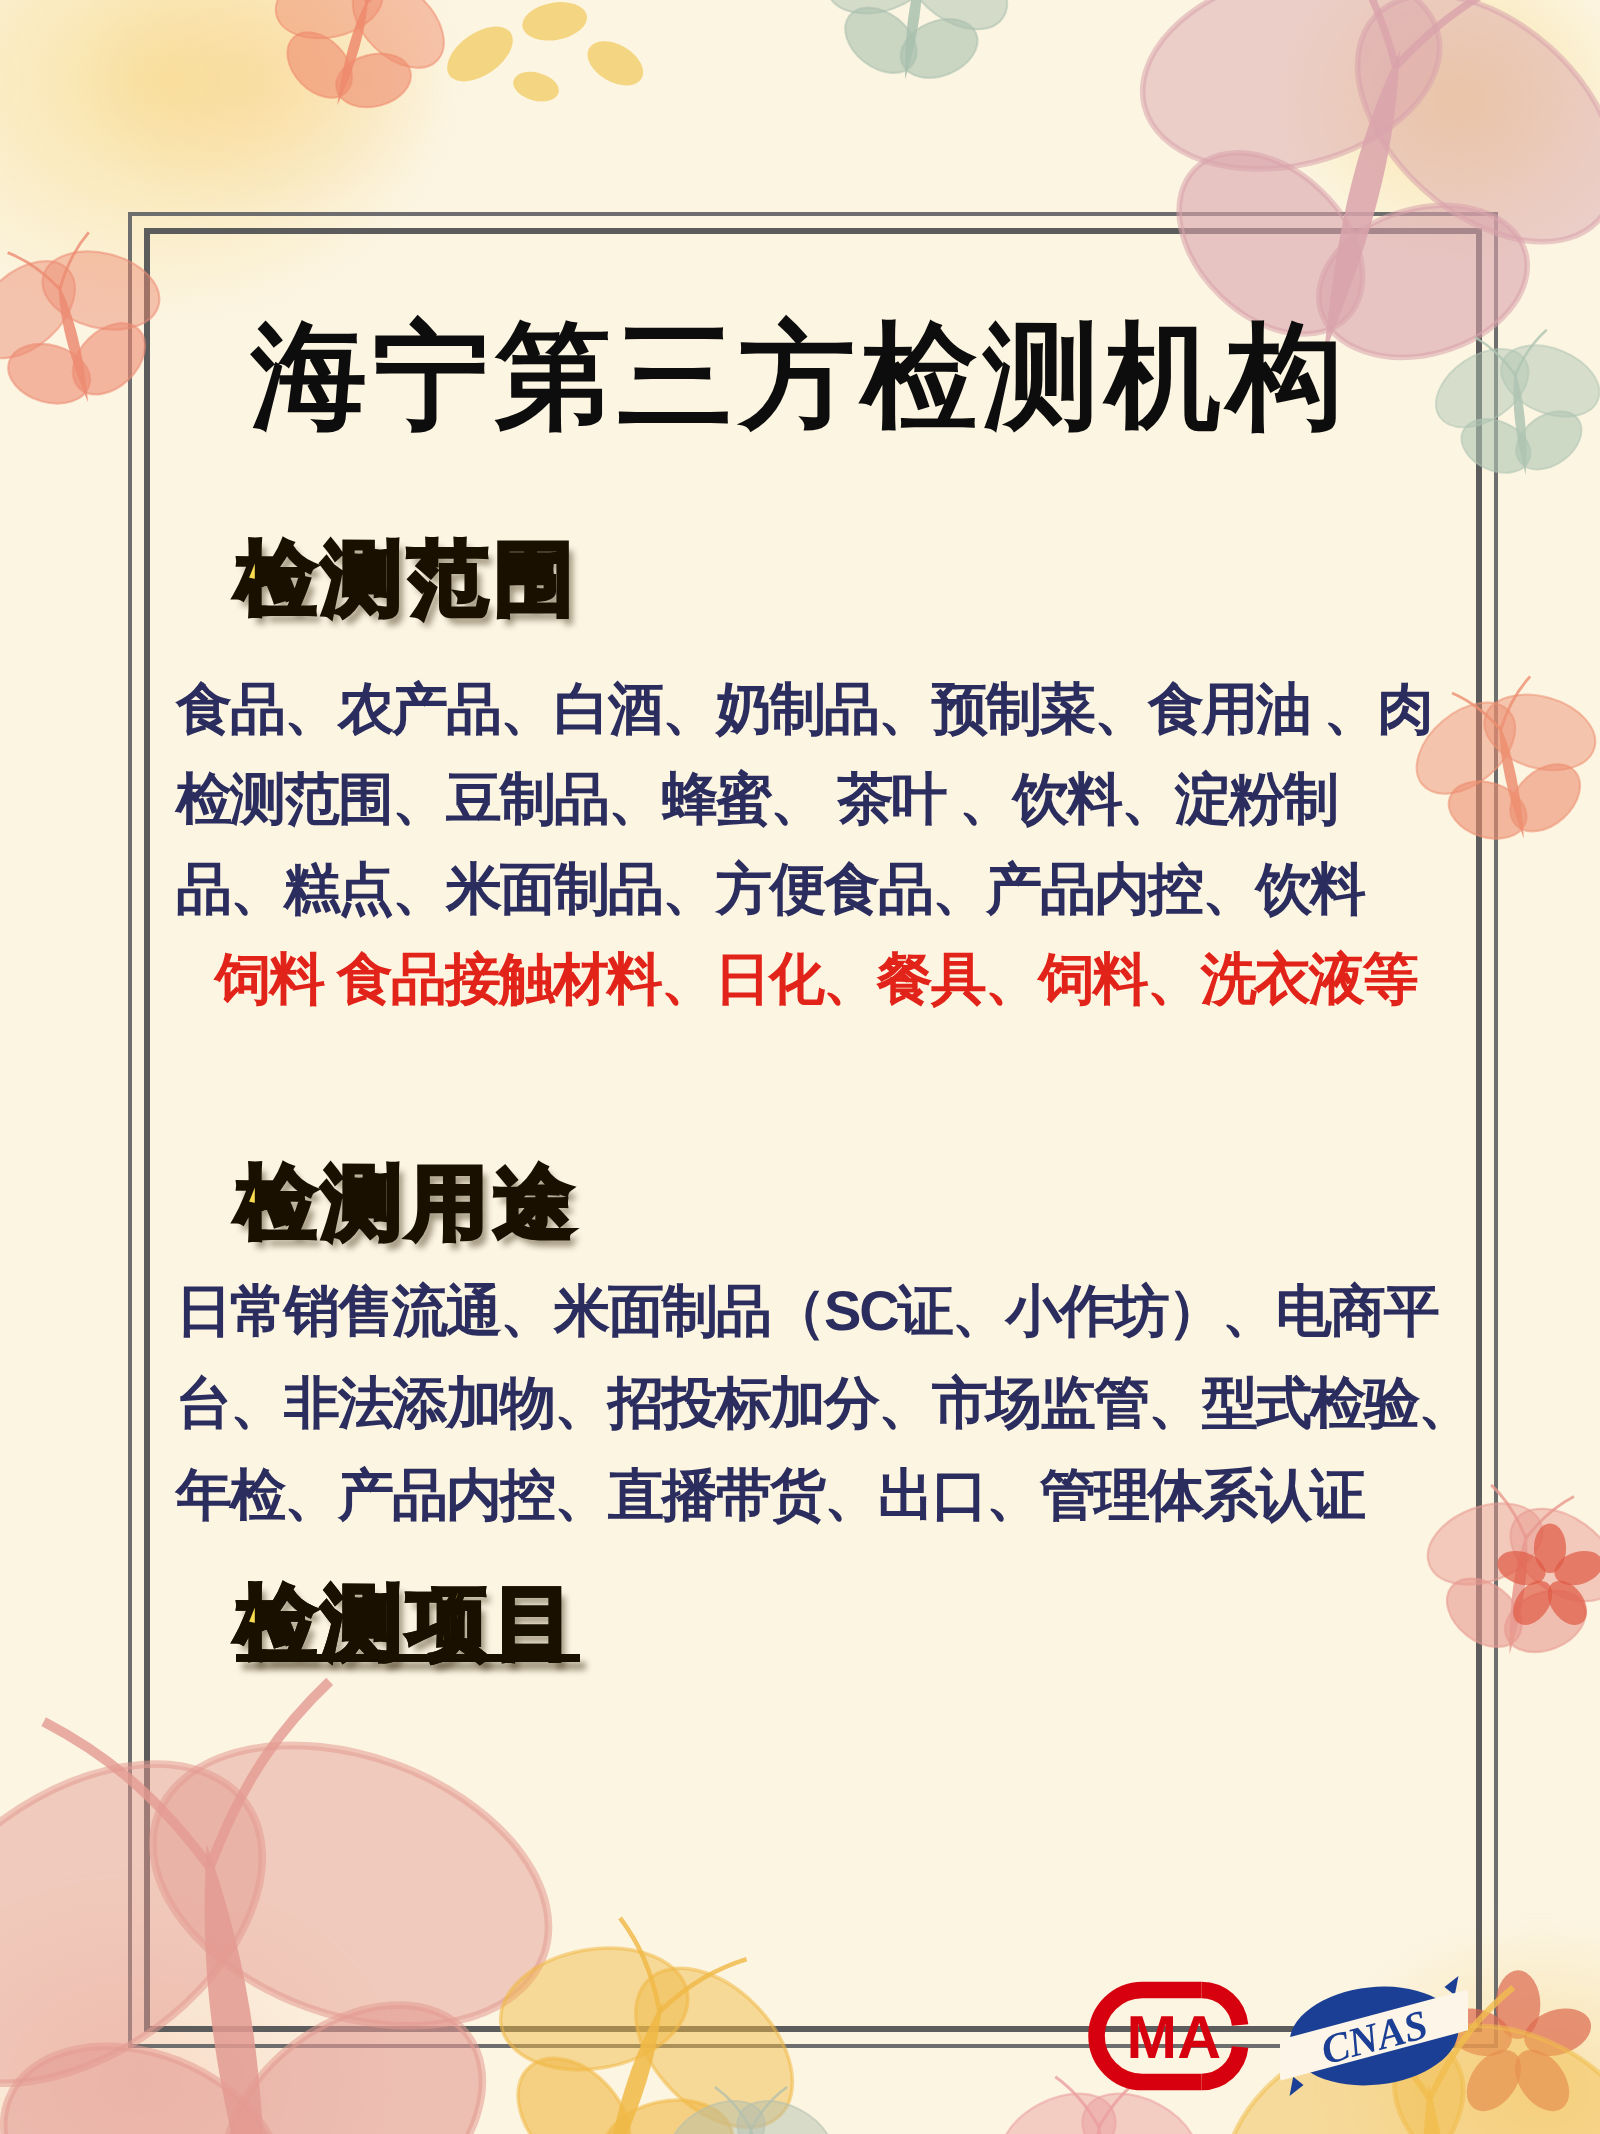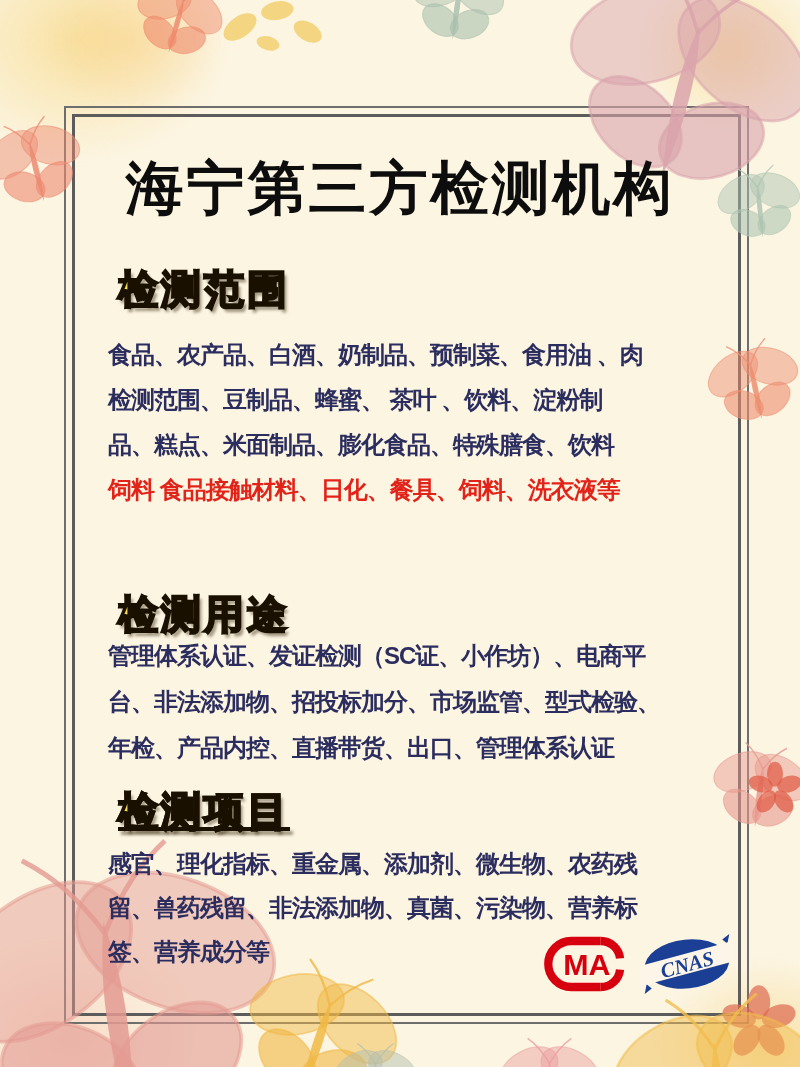--- a/index.html
+++ b/index.html
@@ -56,31 +56,31 @@
     font-size:58px;font-weight:700;letter-spacing:3px;
     color:var(--title-color);
   }
   .sec-heading{
     position:absolute;left:118px;
     font-size:40px;font-weight:900;letter-spacing:3px;white-space:nowrap;
     color:var(--heading-fill);
     -webkit-text-stroke:2.2px #191000;
     text-shadow:3px 4px 3px rgba(45,28,0,.45);
   }
-  .h1{top:262px;} .h2{top:587px;} .h3{top:784px;text-decoration:underline;}
-  .para{position:absolute;left:108px;width:640px;
+  .h1{top:262px;} .h2{top:574px;} .h3{top:784px;text-decoration:underline;}
+  .para{position:absolute;left:88px;width:640px;
     font-weight:700;color:var(--body-text);
-    font-size:24px;letter-spacing:-1px;}
+    font-size:28px;letter-spacing:-1px;}
   .para .line{white-space:nowrap;}
   .p1{top:332px;} .p1 .line{line-height:45px;height:45px;}
   .p2{top:633px;} .p2 .line{line-height:46px;height:46px;}
   .p3{top:842px;} .p3 .line{line-height:44px;height:44px;}
-  .line.red{color:var(--highlight-text);}
-
-  .logos{position:absolute;left:540px;top:932px;display:flex;align-items:center;gap:8px;text-align:right;}
+  .line.red{color:var(--highlight-text);text-align:center;}
+
+  .logos{position:absolute;left:540px;top:986px;display:flex;align-items:center;gap:8px;text-align:right;}
   .logo-cma{width:92px;height:60px;}
   .logo-cnas{width:94px;height:64px;}
 </style>
 </head>
 <body>
 
 <div class="poster">
 
   <svg width="0" height="0" style="position:absolute">
     <defs>
@@ -164,37 +164,32 @@
     </svg>
 
   <div class="content">
 
     <div class="title">海宁第三方检测机构</div>
 
     <div class="sec-heading h1">检测范围</div>
     <div class="para p1">
       <div class="line">食品、农产品、白酒、奶制品、预制菜、食用油 、肉</div>
       <div class="line">检测范围、豆制品、蜂蜜、 茶叶 、饮料、淀粉制</div>
-      <div class="line">品、糕点、米面制品、膨化食品、特殊膳食、饮料</div>
+      <div class="line">品、糕点、米面制品、方便食品、产品内控、饮料</div>
       <div class="line red">饲料 食品接触材料、日化、餐具、饲料、洗衣液等</div>
     </div>
 
     <div class="sec-heading h2">检测用途</div>
     <div class="para p2">
-      <div class="line">管理体系认证、发证检测（SC证、小作坊）、电商平</div>
+      <div class="line">日常销售流通、米面制品（SC证、小作坊）、电商平</div>
       <div class="line">台、非法添加物、招投标加分、市场监管、型式检验、</div>
       <div class="line">年检、产品内控、直播带货、出口、管理体系认证</div>
     </div>
 
     <div class="sec-heading h3">检测项目</div>
-    <div class="para p3">
-      <div class="line">感官、理化指标、重金属、添加剂、微生物、农药残</div>
-      <div class="line">留、兽药残留、非法添加物、真菌、污染物、营养标</div>
-      <div class="line">签、营养成分等</div>
-    </div>
 
     <div class="logos">
       <svg class="logo-cma" viewBox="0 0 100 64">
         <path d="M66 7 H34 A25 25 0 0 0 34 57 H66" fill="none" stroke="#d6000f" stroke-width="9"></path>
         <path d="M66 7 A21 21 0 0 1 87 26" fill="none" stroke="#d6000f" stroke-width="9"></path>
         <path d="M66 57 A21 21 0 0 0 87 38" fill="none" stroke="#d6000f" stroke-width="9"></path>
         <text x="51" y="44" text-anchor="middle" font-size="33" font-weight="bold" font-family="Liberation Sans, DejaVu Sans, sans-serif" fill="#d6000f">MA</text>
       </svg>
       <svg class="logo-cnas" viewBox="0 0 100 68">
         <g transform="rotate(-6 50 34)">

